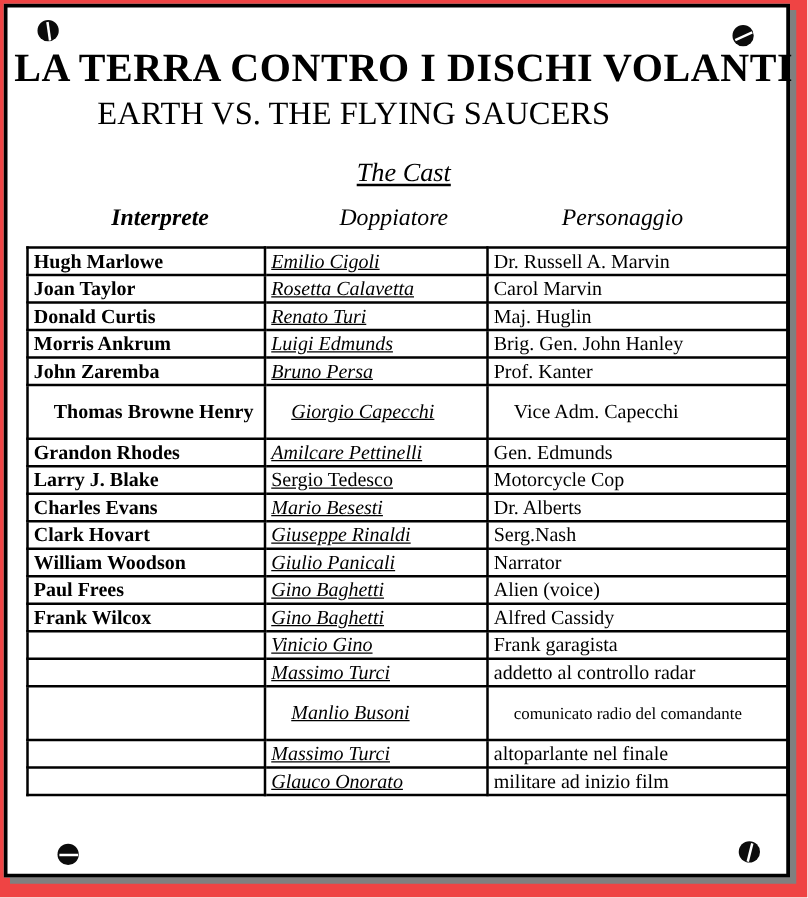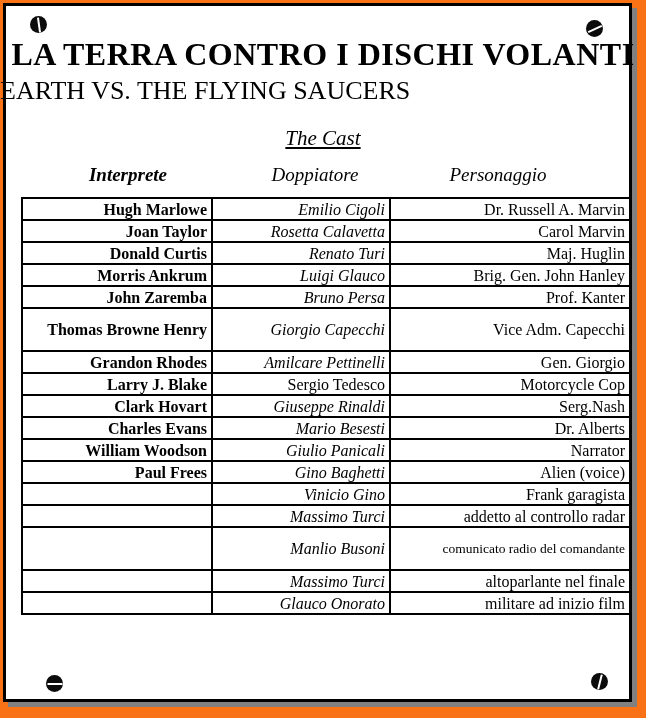--- a/index.html
+++ b/index.html
@@ -1,20 +1,20 @@
 <!DOCTYPE html>
 <html><head>
 <meta charset="utf-8">
 <style>
   html, body { margin: 0; padding: 0; background: #ffffff; }
   .canvas {
     position: relative;
     width: 646px;
     height: 718px;
-    background: #f97316;
+    background: #ef4444;
     font-family: "Liberation Serif", serif;
     color: #000000;
     overflow: hidden;
   }
   .page {
     position: absolute;
     left: 3px; top: 3px;
     width: 629px; height: 699px;
     border: 3px solid #000000;
     background: #ffffff;
@@ -46,20 +46,21 @@
     left: 0; top: 36px; width: 646px;
     text-align: center;
     font-size: 32px;
     font-weight: bold;
     letter-spacing: 0.5px;
     white-space: nowrap;
   }
   .subtitle {
     position: absolute;
     left: 0; top: 76px; width: 566px;
+    text-align: center;
     font-size: 26px;
     white-space: nowrap;
   }
   .cast-heading {
     position: absolute;
     left: 0; top: 126px; width: 646px;
     text-align: center;
     font-size: 21px;
     font-style: italic;
   }
@@ -80,30 +81,30 @@
   table.cast {
     position: absolute;
     left: 21px; top: 197px;
     width: 608px;
     border-collapse: collapse;
     table-layout: fixed;
   }
   table.cast td {
     border: 2px solid #000000;
     padding: 0 4px;
-    text-align: right;
+    text-align: left;
     vertical-align: middle;
     font-size: 16px;
     line-height: 19px;
     height: 20px;
     overflow: hidden;
   }
   tr.tall td { height: 41px; padding-left: 20px; }
   td.c-interprete { font-weight: bold; }
-  td.c-doppiatore { font-style: italic; }
+  td.c-doppiatore { font-style: italic; text-decoration: underline; }
   td.c-doppiatore.upright { font-style: normal; }
   td.c-personaggio { font-style: normal; }
   td.c-personaggio.small { font-size: 13.5px; line-height: 16px; }
 </style>
 </head>
 <body>
 
 <div class="canvas">
   <div class="page"></div>
 
@@ -141,64 +142,69 @@
           <td class="c-doppiatore">Rosetta Calavetta</td>
           <td class="c-personaggio">Carol Marvin</td>
         </tr>
         <tr>
           <td class="c-interprete">Donald Curtis</td>
           <td class="c-doppiatore">Renato Turi</td>
           <td class="c-personaggio">Maj. Huglin</td>
         </tr>
         <tr>
           <td class="c-interprete">Morris Ankrum</td>
-          <td class="c-doppiatore">Luigi Glauco</td>
+          <td class="c-doppiatore">Luigi Edmunds</td>
           <td class="c-personaggio">Brig. Gen. John Hanley</td>
         </tr>
         <tr>
           <td class="c-interprete">John Zaremba</td>
           <td class="c-doppiatore">Bruno Persa</td>
           <td class="c-personaggio">Prof. Kanter</td>
         </tr>
         <tr class="tall">
           <td class="c-interprete">Thomas Browne Henry</td>
           <td class="c-doppiatore">Giorgio Capecchi</td>
           <td class="c-personaggio">Vice Adm. Capecchi</td>
         </tr>
         <tr>
           <td class="c-interprete">Grandon Rhodes</td>
           <td class="c-doppiatore">Amilcare Pettinelli</td>
-          <td class="c-personaggio">Gen. Giorgio</td>
+          <td class="c-personaggio">Gen. Edmunds</td>
         </tr>
         <tr>
           <td class="c-interprete">Larry J. Blake</td>
           <td class="c-doppiatore upright">Sergio Tedesco</td>
           <td class="c-personaggio">Motorcycle Cop</td>
         </tr>
         <tr>
+          <td class="c-interprete">Charles Evans</td>
+          <td class="c-doppiatore">Mario Besesti</td>
+          <td class="c-personaggio">Dr. Alberts</td>
+        </tr>
+        <tr>
           <td class="c-interprete">Clark Hovart</td>
           <td class="c-doppiatore">Giuseppe Rinaldi</td>
           <td class="c-personaggio">Serg.Nash</td>
         </tr>
         <tr>
-          <td class="c-interprete">Charles Evans</td>
-          <td class="c-doppiatore">Mario Besesti</td>
-          <td class="c-personaggio">Dr. Alberts</td>
-        </tr>
-        <tr>
           <td class="c-interprete">William Woodson</td>
           <td class="c-doppiatore">Giulio Panicali</td>
           <td class="c-personaggio">Narrator</td>
         </tr>
         <tr>
           <td class="c-interprete">Paul Frees</td>
           <td class="c-doppiatore">Gino Baghetti</td>
           <td class="c-personaggio">Alien (voice)</td>
         </tr>
         <tr>
+          <td class="c-interprete">Frank Wilcox</td>
+          <td class="c-doppiatore">Gino Baghetti</td>
+          <td class="c-personaggio">Alfred Cassidy</td>
+        </tr>
+        <tr>
           <td class="c-interprete"></td>
           <td class="c-doppiatore">Vinicio Gino</td>
           <td class="c-personaggio">Frank garagista</td>
         </tr>
         <tr>
           <td class="c-interprete"></td>
           <td class="c-doppiatore">Massimo Turci</td>
           <td class="c-personaggio">addetto al controllo radar</td>
         </tr>
         <tr class="tall">

